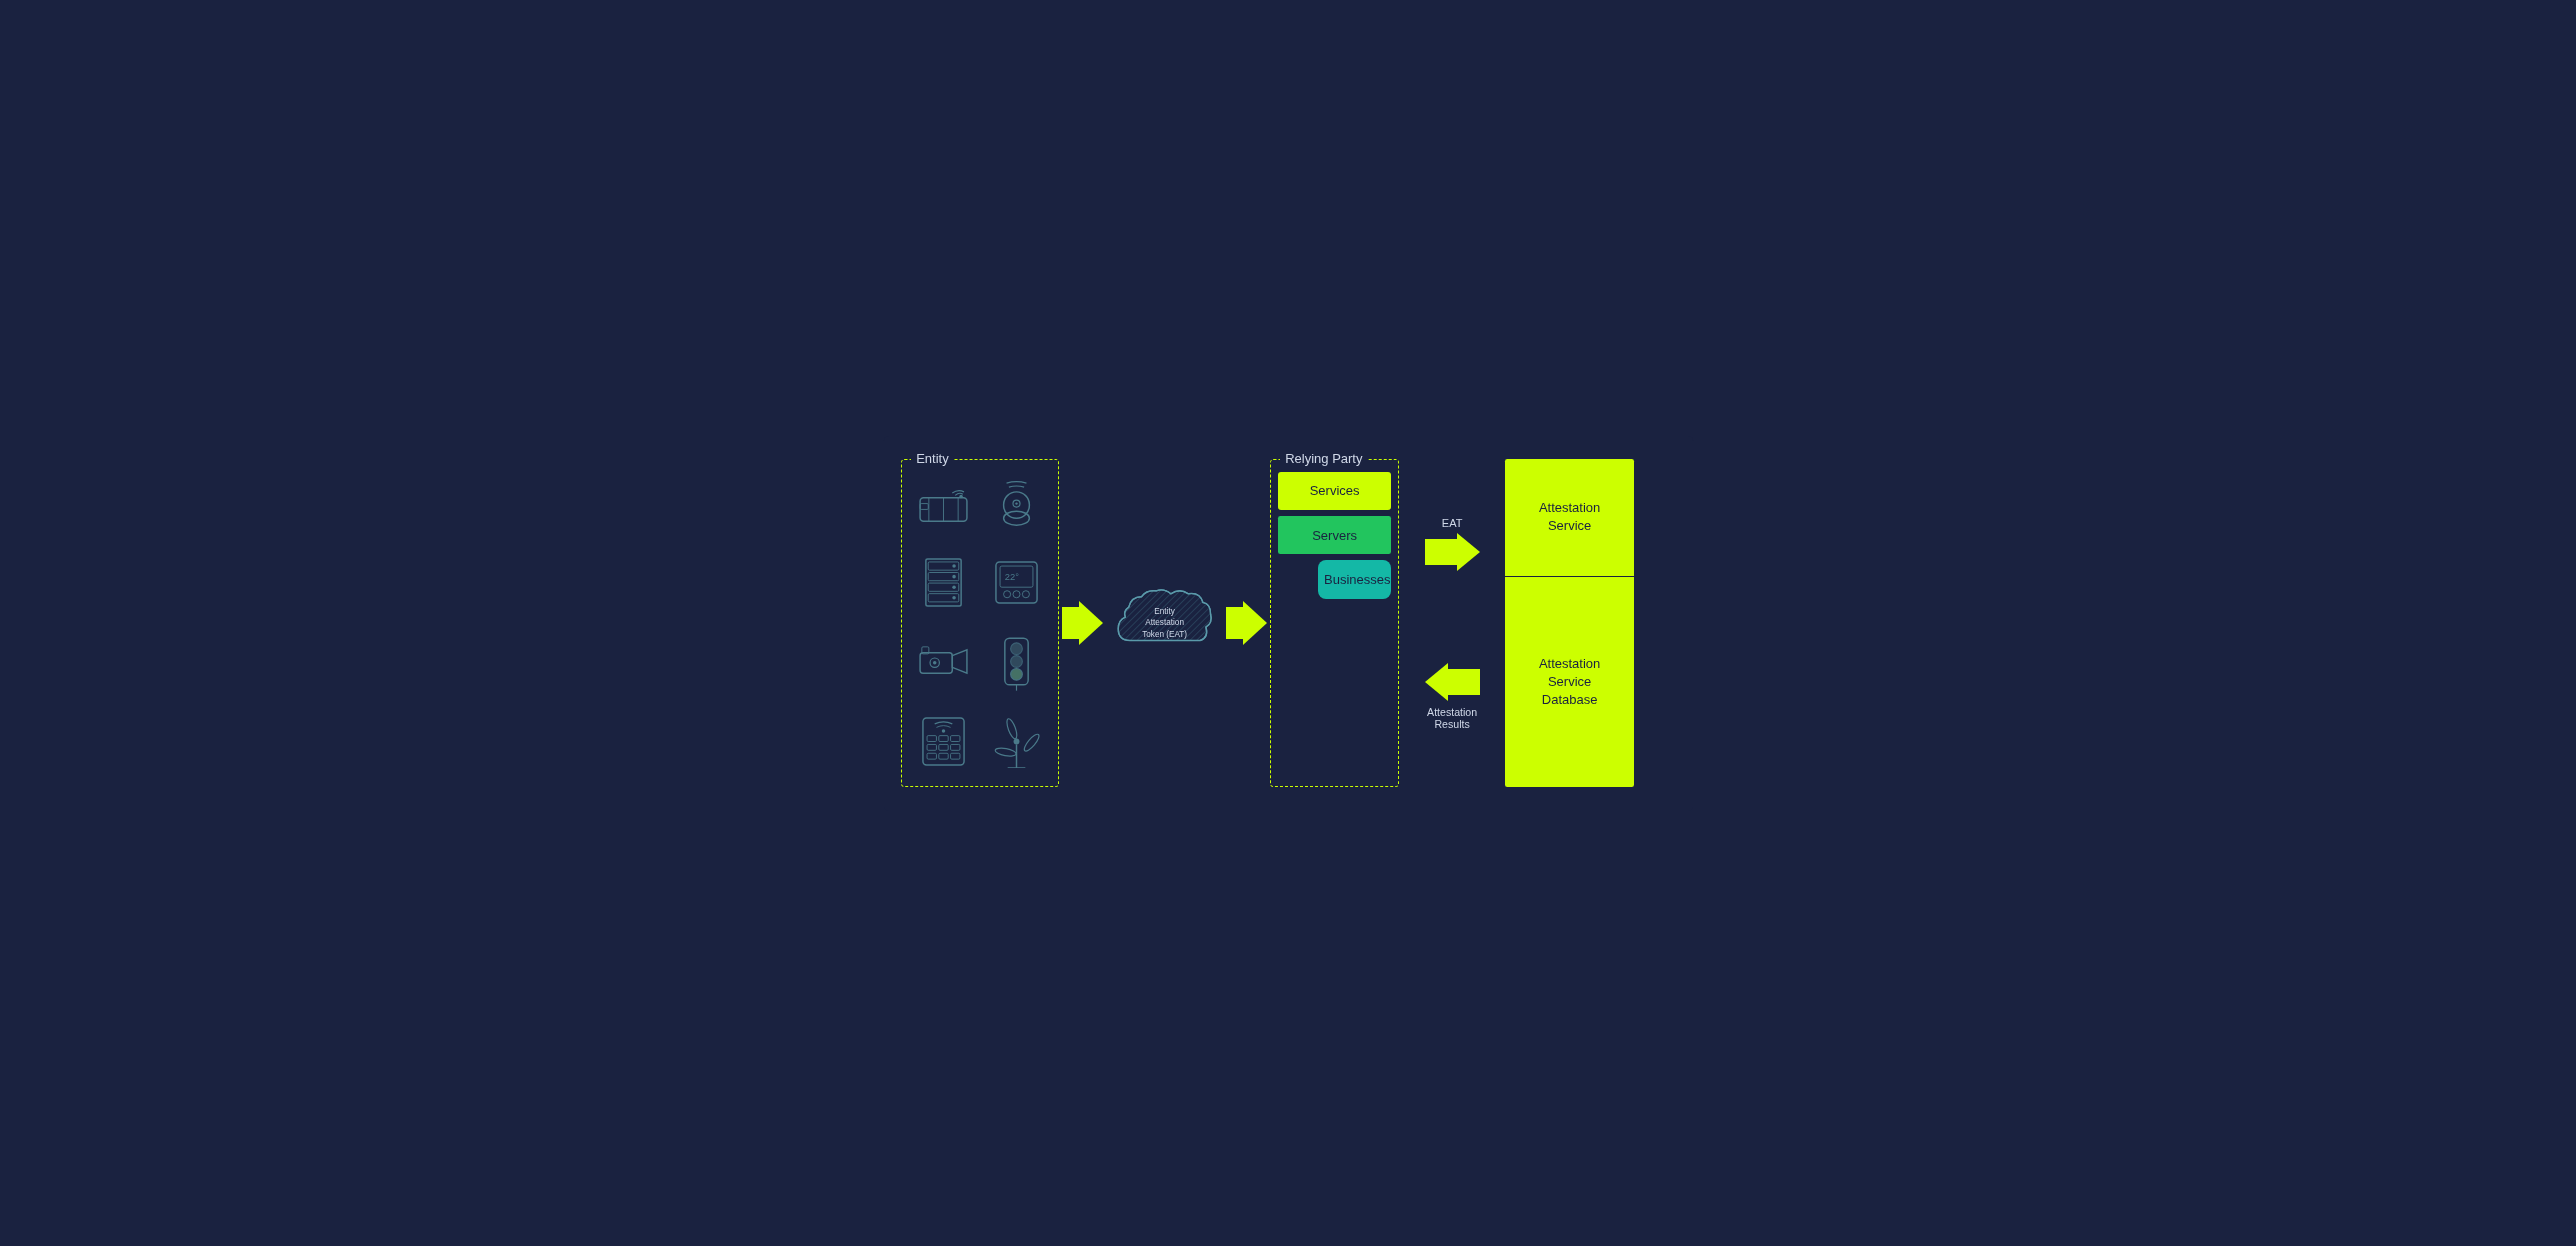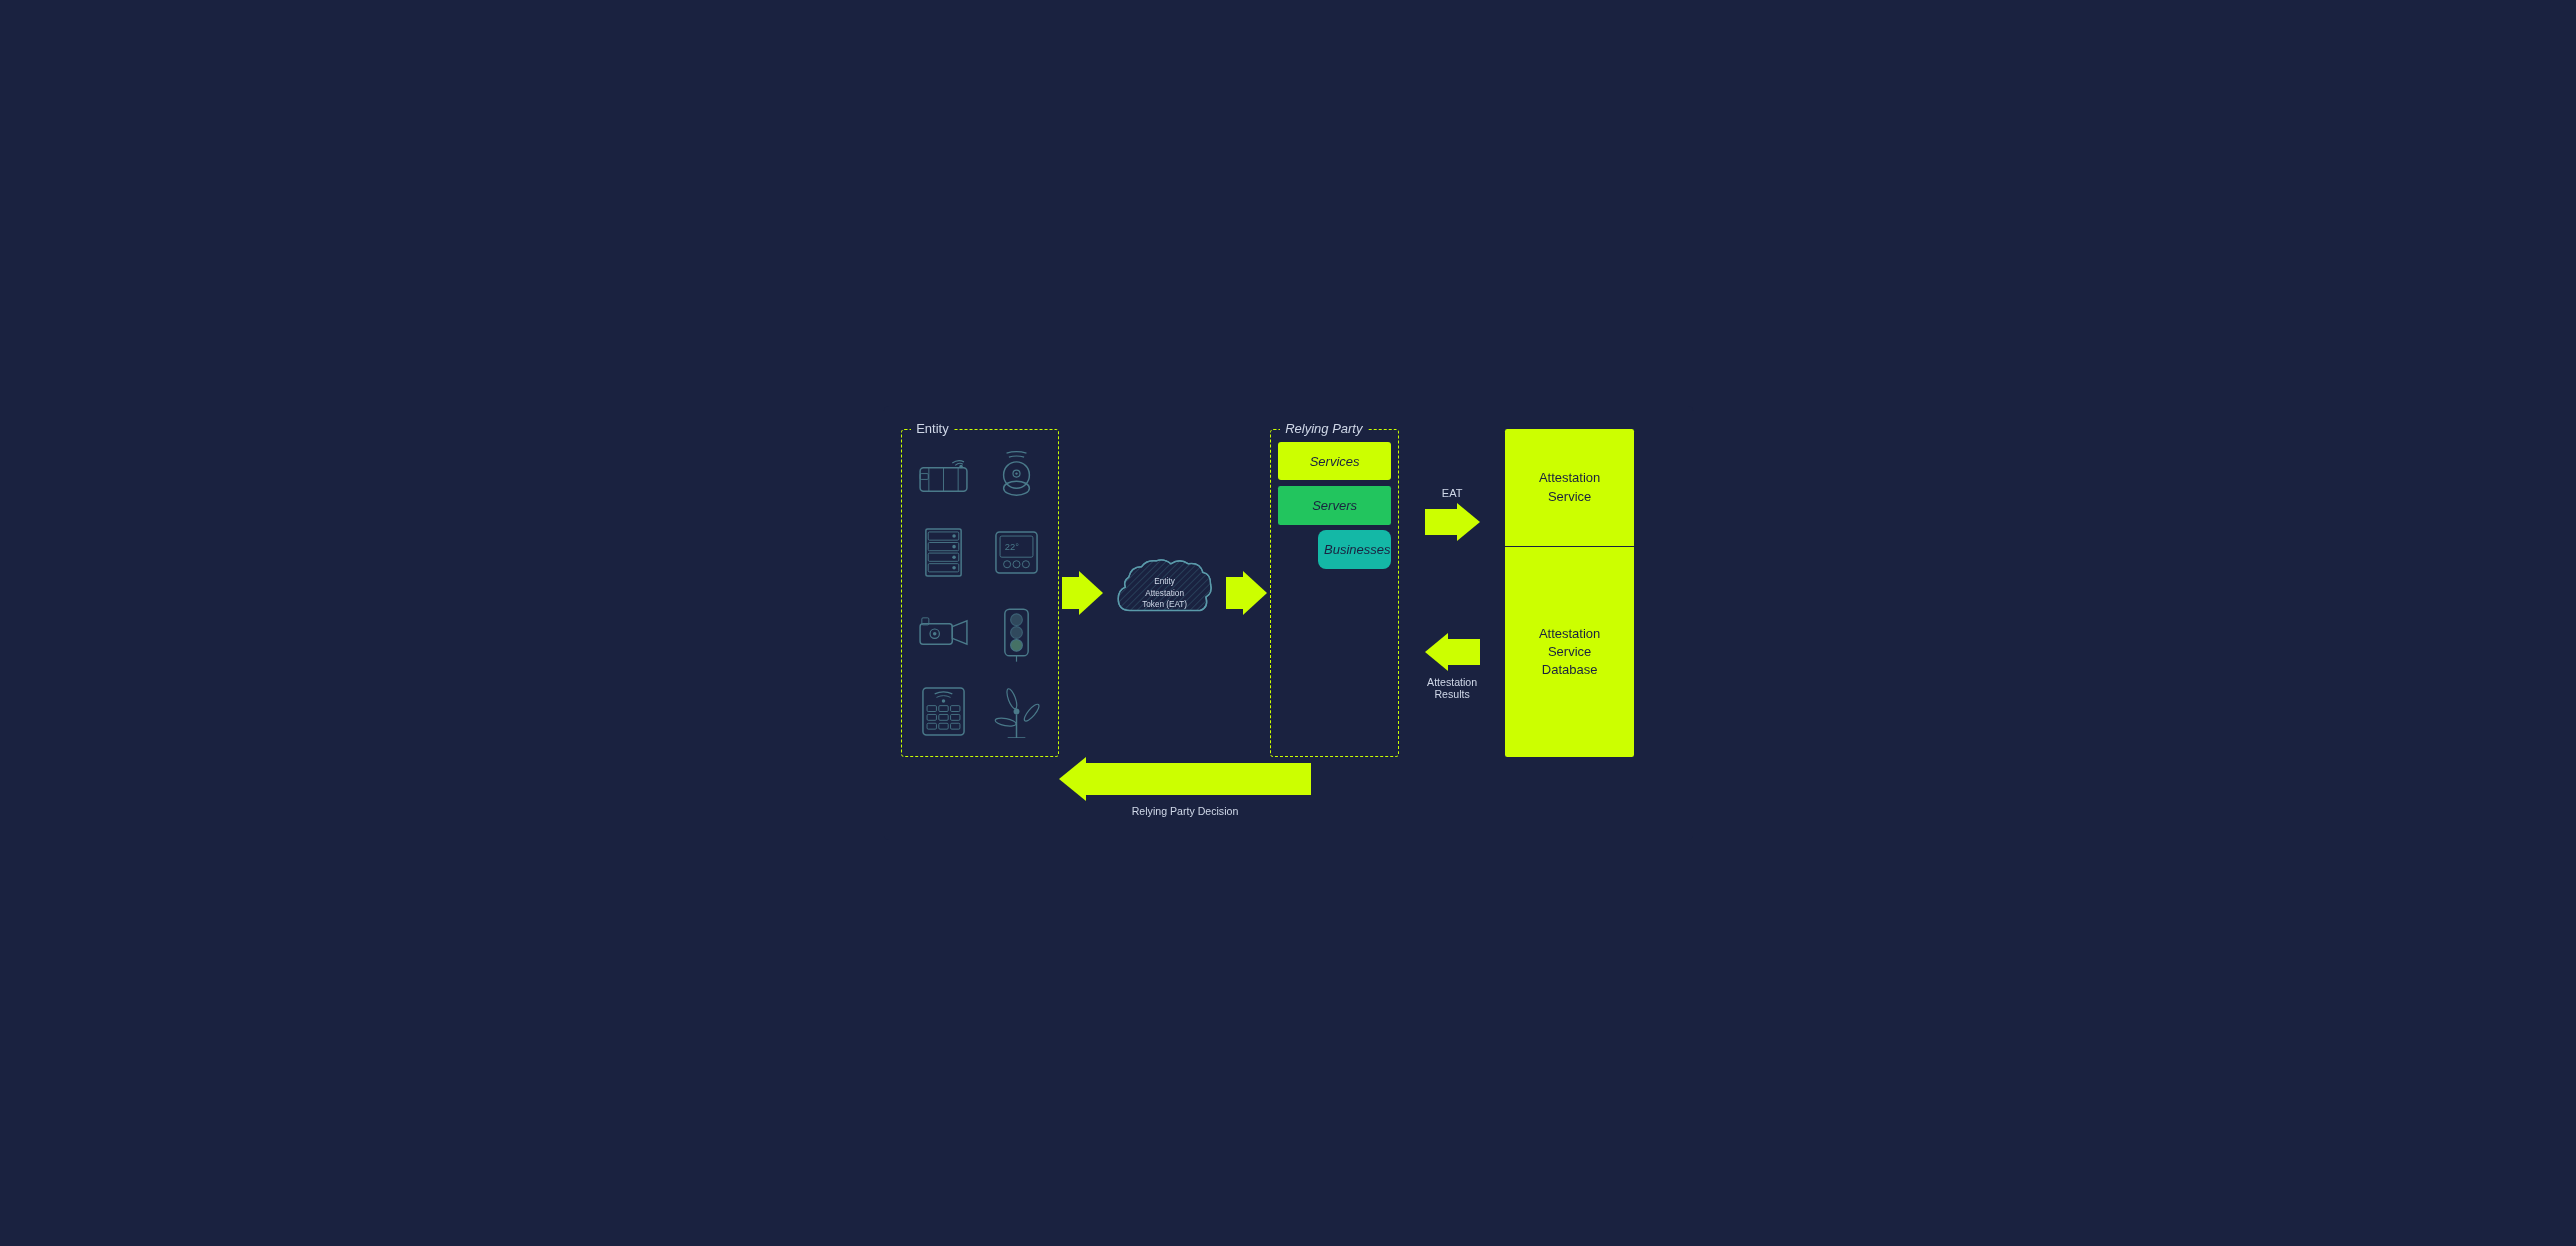--- a/index.html
+++ b/index.html
@@ -163,21 +163,21 @@
       </div>
     </div>
 
     <div style="display:flex; align-items:center; flex-shrink:0; width:47px; justify-content:center;">
       <div style="display:flex; align-items:center;">
         <div style="background:#ccff00; height:32px; width:17.6px;"></div>
         <div style="width:0; height:0; border-top:22px solid transparent; border-bottom:22px solid transparent; border-left:24.6px solid #ccff00;"></div>
       </div>
     </div>
 
-    <div style="border:1.8px dashed #ccff00; border-radius:3.5px; padding:11.7px 7px 7px 7px; position:relative; width:129px; flex-shrink:0; display:flex; flex-direction:column; gap:5.9px;font-style:italic;">
+    <div style="border:1.8px dashed #ccff00; border-radius:3.5px; padding:11.7px 7px 7px 7px; position:relative; width:129px; flex-shrink:0; display:flex; flex-direction:column; gap:5.9px;">
       <span style="position:absolute; top:-9.4px; left:9.4px; color:#d0d8e8; font-size:13px; background:#1a2240; padding:0 4.7px;">Relying Party</span>
       <div style="background:#ccff00; border-radius:3px; padding:11.7px 5.9px; text-align:center; color:#1a2240; font-size:13px; font-weight:500;">
         <span>Services</span>
       </div>
       <div style="background:#22c55e; border-radius:2.3px; padding:11.7px 5.9px; text-align:center; color:#1a2240; font-size:13px; font-weight:500;">
         <span>Servers</span>
       </div>
       <div style="background:#14b8a6; border-radius:8px; padding:11.7px 5.9px; text-align:center; color:#1a2240; font-size:13px; font-weight:500;margin-left:40px;">
         <span>Businesses</span>
       </div>
@@ -210,29 +210,15 @@
       </div>
       <div style="flex:2; display:flex; align-items:center; justify-content:center; padding:11.7px; border-top:1.8px solid #1a2240;">
         <span style="color:#1a2240; font-size:13px; font-weight:500; text-align:center; line-height:1.4; white-space:pre-line;">Attestation
 Service
 Database</span>
       </div>
     </div>
 
   </div>
 
-  <div style="display:flex; align-items:center; margin-top:0; position:relative;">
-
-    <div style="width:158px; flex-shrink:0;"></div>
-    <div style="display:flex; flex-direction:column; align-items:center; flex:1;">
-      <div style="display:flex; align-items:center; width:100%;">
-        <div style="width:0; height:0; border-top:22px solid transparent; border-bottom:22px solid transparent; border-right:27px solid #ccff00;"></div>
-        <div style="background:#ccff00; height:32px; flex:1;"></div>
-      </div>
-      <span style="color:#d0d8e8; font-size:10.6px; text-align:center; margin-top:3.5px;">Relying Party Decision</span>
-    </div>
-    <div style="width:129px; flex-shrink:0;"></div>
-    <div style="width:106px; flex-shrink:0;"></div>
-    <div style="width:129px; flex-shrink:0;"></div>
-  </div>
 
 </div>
 
 
 </body></html>

